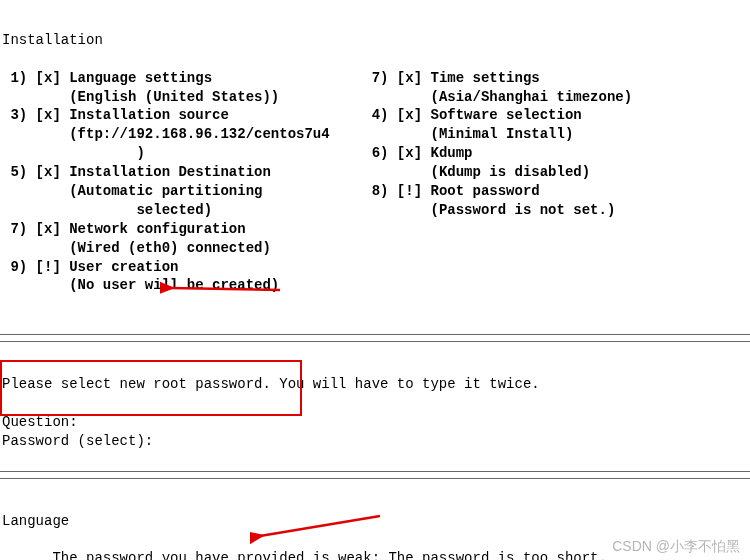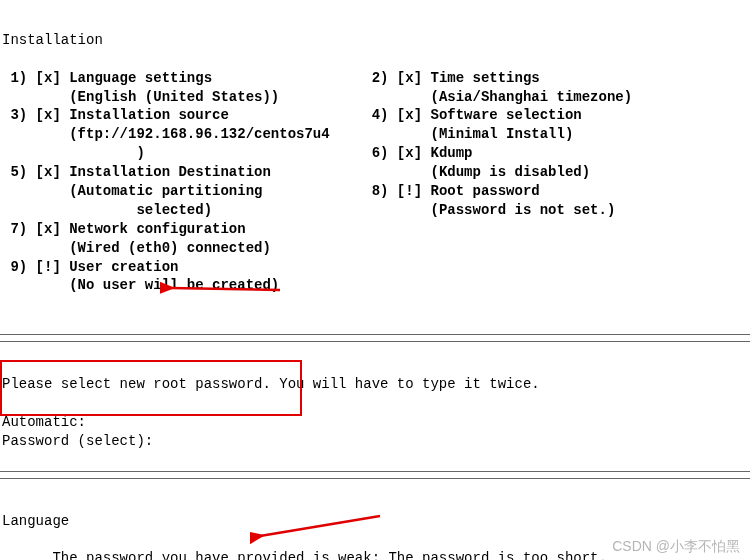--- a/index.html
+++ b/index.html
@@ -61,38 +61,38 @@
  3) [x] Installation source                
         (ftp://192.168.96.132/centos7u4    
                 )                          
  5) [x] Installation Destination           
         (Automatic partitioning            
                 selected)                  
  7) [x] Network configuration              
         (Wired (eth0) connected)           
  9) [!] User creation                      
         (No user will be created)          </div>
-<div class="col" id="right-col"> 2) [x] Time settings                   
+<div class="col" id="right-col"> 7) [x] Time settings                   
         (Asia/Shanghai timezone)        
  4) [x] Software selection              
         (Minimal Install)               
  6) [x] Kdump                           
         (Kdump is disabled)             
  8) [!] Root password                   
         (Password is not set.)          </div>
 </div>
 </div>
 
 <hr class="hr">
 <hr class="hr2">
 
 <div class="screen">
 <span>Please select new root password. You will have to type it twice.</span>
 
-<span>Automatic:</span>
+<span>Question:</span>
 <span>Password (select):</span>
 </div>
 
 <hr class="hr">
 <hr class="hr2">
 
 <div class="screen">
 <span>Language</span>
 
 <span>      The password you have provided is weak: The password is too short.</span>

